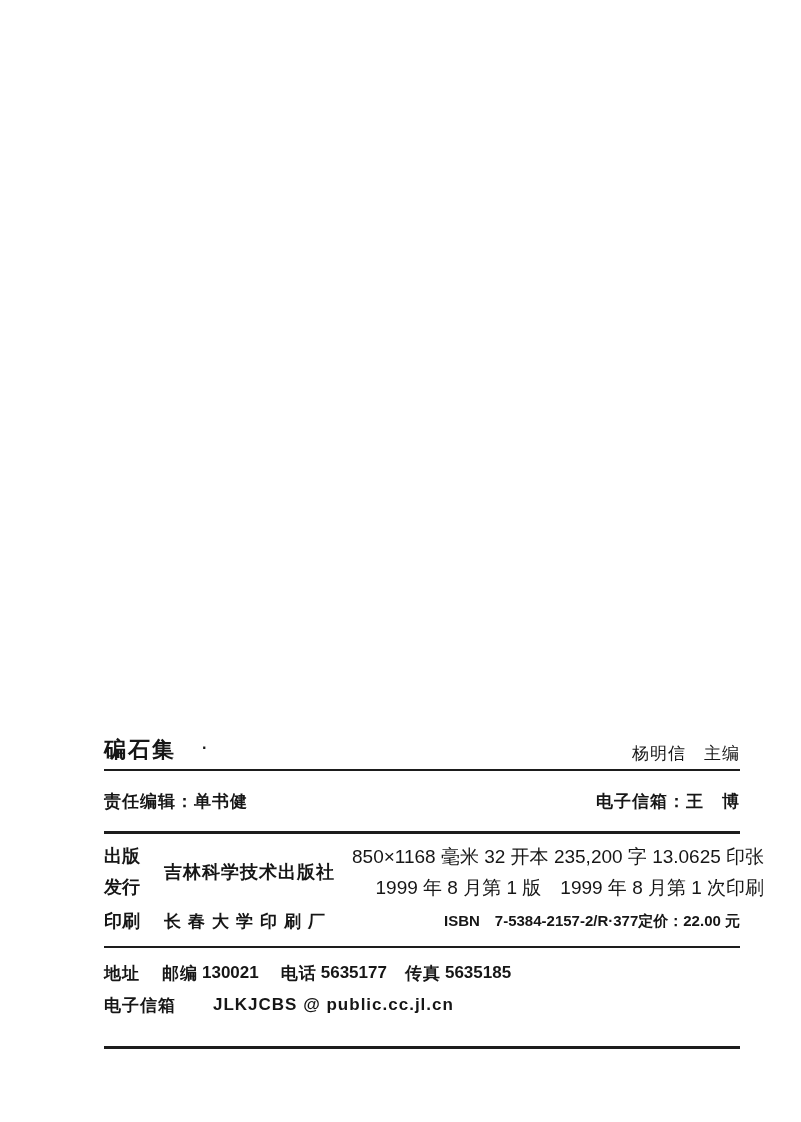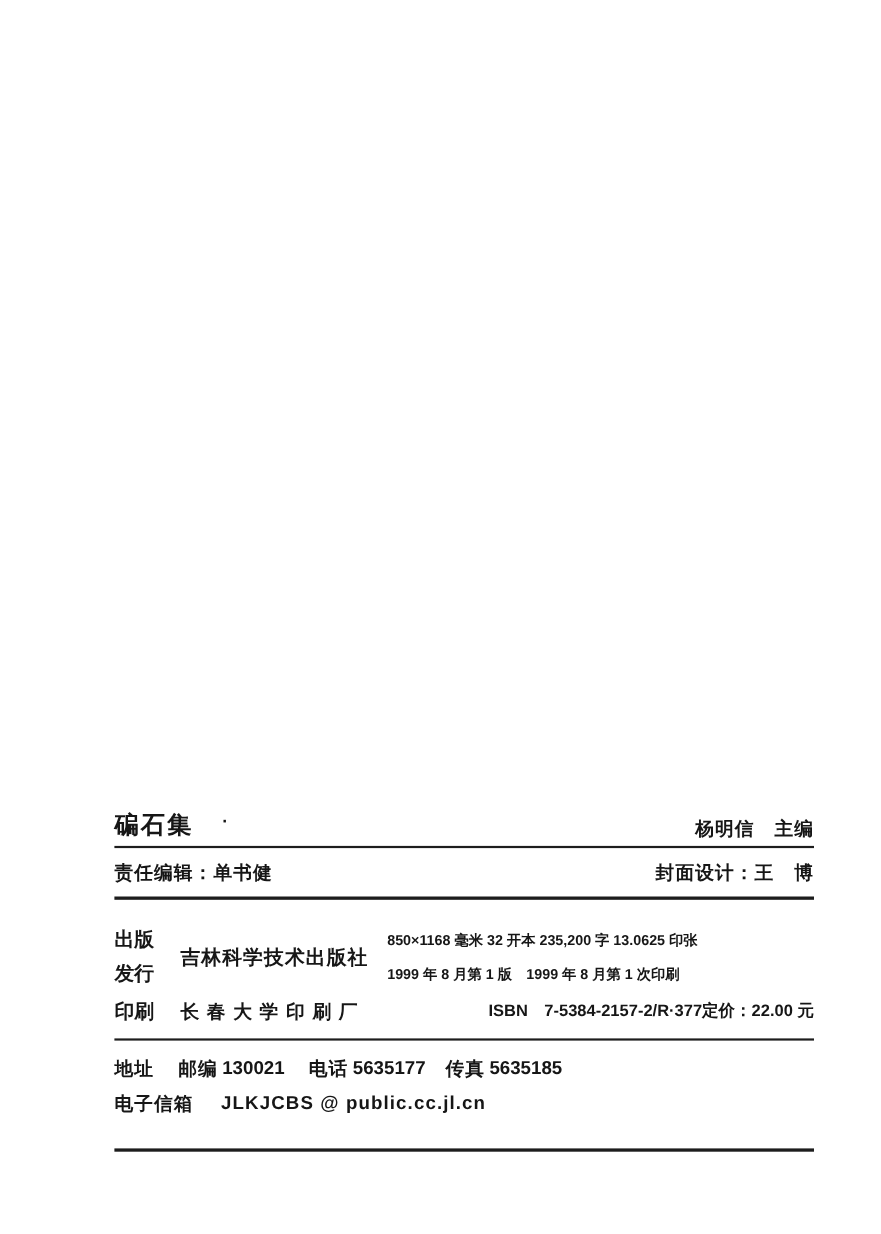--- a/index.html
+++ b/index.html
@@ -38,58 +38,58 @@
     letter-spacing: 2px;
   }
   .title-dot {
     font-size: 16px;
     font-weight: 700;
     margin-left: 26px;
     line-height: 26px;
   }
   .chief-editor {
     font-size: 17px;
-    font-weight: 700;
+    font-weight: 400;
     letter-spacing: 1px;
   }
 
   
   .row-editors {
     display: flex;
     justify-content: space-between;
     align-items: center;
-    height: 44px;
+    height: 60px;
     font-size: 17px;
     font-weight: 700;
     letter-spacing: 1px;
   }
 
   
-  .pub-block { padding-top: 21px; padding-bottom: 9px; }
+  .pub-block { padding-top: 7px; padding-bottom: 9px; }
   .pub-row-a { display: flex; }
   .lab-col {
     width: 60px;
     font-size: 18px;
     font-weight: 700;
     line-height: 31px;
     flex-shrink: 0;
   }
   .pub-name {
     width: 188px;
     font-size: 18px;
     font-weight: 700;
     align-self: center;
     flex-shrink: 0;
     letter-spacing: 1px;
   }
   .pub-right {
     flex: 1;
-    text-align: left;
-    font-size: 13px;
-    font-weight: 700;
+    text-align: right;
+    font-size: 19px;
+    font-weight: 400;
     line-height: 31px;
     white-space: nowrap;
   }
   .pub-row-b {
     display: flex;
     align-items: center;
     margin-top: 3px;
   }
   .printer-name {
     width: 188px;
@@ -118,20 +118,21 @@
     height: 30px;
     white-space: nowrap;
   }
   .row-email {
     display: flex;
     align-items: center;
     font-size: 17px;
     height: 30px;
     margin-top: 2px;
     white-space: nowrap;
+    gap: 12px;
   }
   .lbl { letter-spacing: 1px; }
   .gap-lg { margin-left: 22px; }
   .gap-md { margin-left: 18px; }
   .gap-sm { margin-left: 4px; }
   .email-val { margin-left: 25px; letter-spacing: 1px; }
 </style>
 </head>
 <body>
 
@@ -142,21 +143,21 @@
       <div class="title-left">
         <span class="book-title">碥石集</span>
         <span class="title-dot">·</span>
       </div>
       <span class="chief-editor">杨明信　主编</span>
     </div>
     <div class="rule thin"></div>
 
     <div class="row-editors">
       <span>责任编辑：单书健</span>
-      <span>封面设计：王　博</span>
+      <span>电子信箱：王　博</span>
     </div>
     <div class="rule thick"></div>
 
     <div class="pub-block">
       <div class="pub-row-a">
         <div class="lab-col">
           <div>出版</div>
           <div>发行</div>
         </div>
         <div class="pub-name">吉林科学技术出版社</div>

